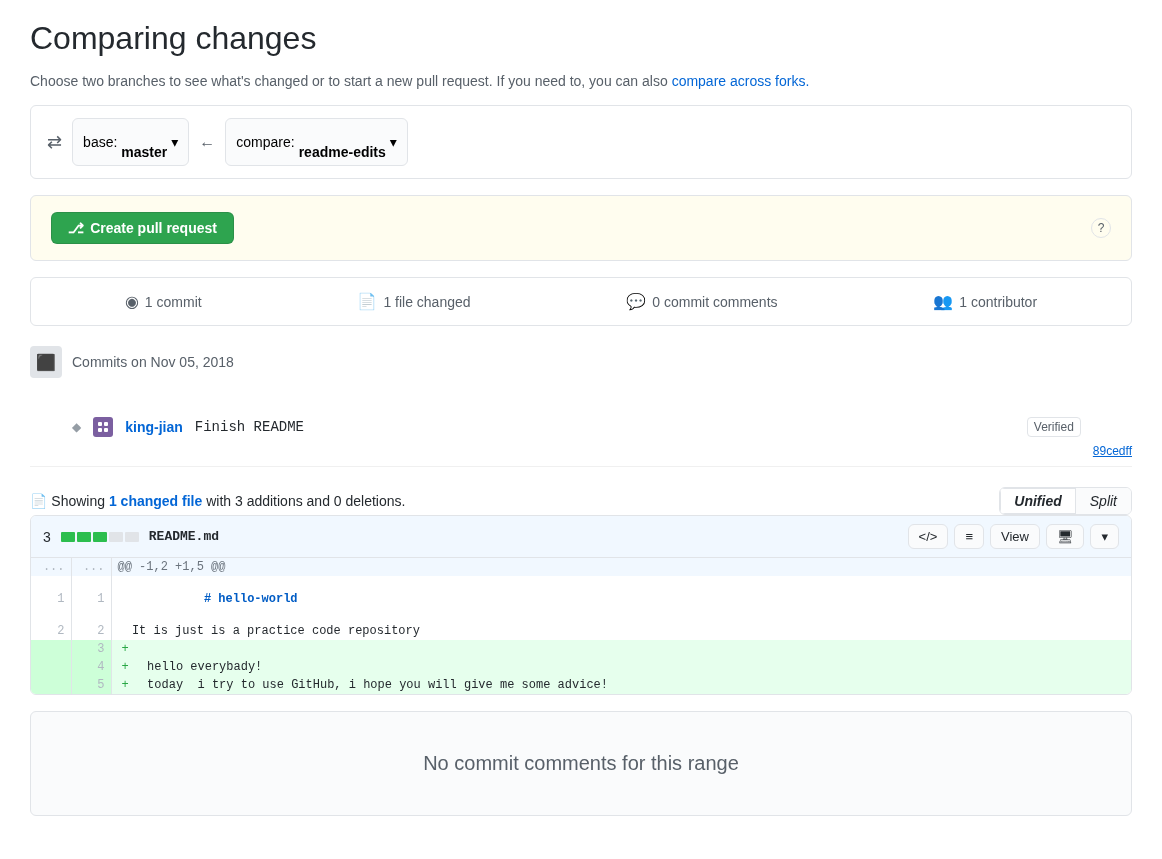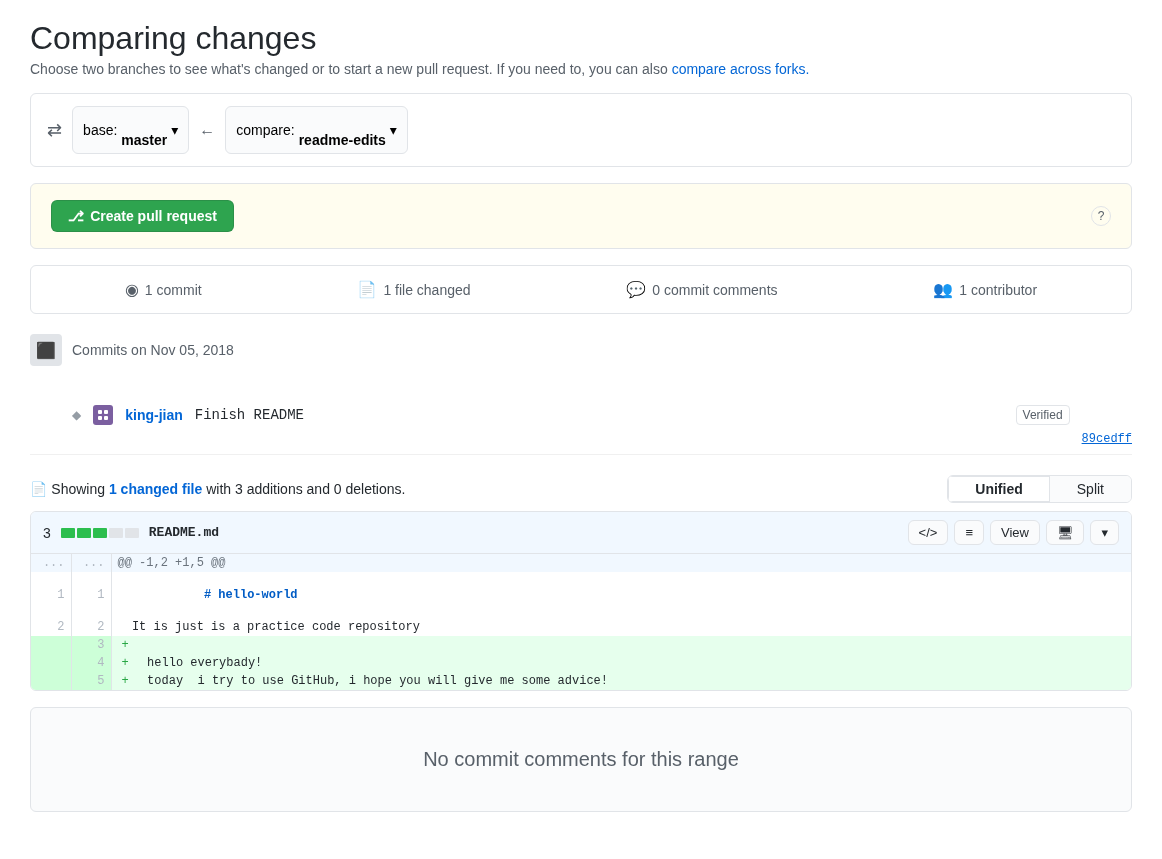--- a/index.html
+++ b/index.html
@@ -6,21 +6,21 @@
     body {
       font-family: -apple-system, BlinkMacSystemFont, "Segoe UI", Helvetica, Arial, sans-serif;
       font-size: 14px;
       color: #24292e;
       background: #fff;
       padding: 20px 30px;
     }
     h1 {
       font-size: 32px;
       font-weight: 400;
-      margin-bottom: 4px;
+      margin-bottom: 16px;
     }
     .subtitle {
       color: #586069;
       font-size: 14px;
       margin-bottom: 16px;
     }
     .subtitle a {
       color: #0366d6;
       text-decoration: none;
     }
@@ -174,48 +174,49 @@
       flex: 1;
     }
     .verified-badge {
       border: 1px solid #e1e4e8;
       border-radius: 4px;
       padding: 2px 6px;
       font-size: 12px;
       color: #586069;
     }
     .commit-hash {
-      font-family: Liberation Mono, monospace;
+      font-family: Liberation Sans, sans-serif;
       color: #0366d6;
       font-size: 12px;
       margin-top: 48px;
     }
 
     
     .diff-header-row {
       display: flex;
       align-items: center;
       justify-content: space-between;
-      margin-bottom: 8px;
+      margin-bottom: 0;
     }
     .diff-summary { font-size: 14px; color: #24292e; }
     .diff-summary a { color: #0366d6; text-decoration: none; font-weight: 600; }
     .view-toggle {
       display: flex;
       border: 1px solid #e1e4e8;
       border-radius: 6px;
       overflow: hidden;
     }
     .view-toggle-btn {
-      padding: 5px 27px;
+      padding: 5px 14px;
       background: #fafbfc;
       border: none;
       cursor: pointer;
       font-size: 14px;
       color: #24292e;
+      font-style: italic;
     }
     .view-toggle-btn.active {
       background: #fff;
       font-weight: 600;
       box-shadow: inset 0 0 0 1px #e1e4e8;
     }
 
     
     .file-diff {
       border: 1px solid #e1e4e8;

